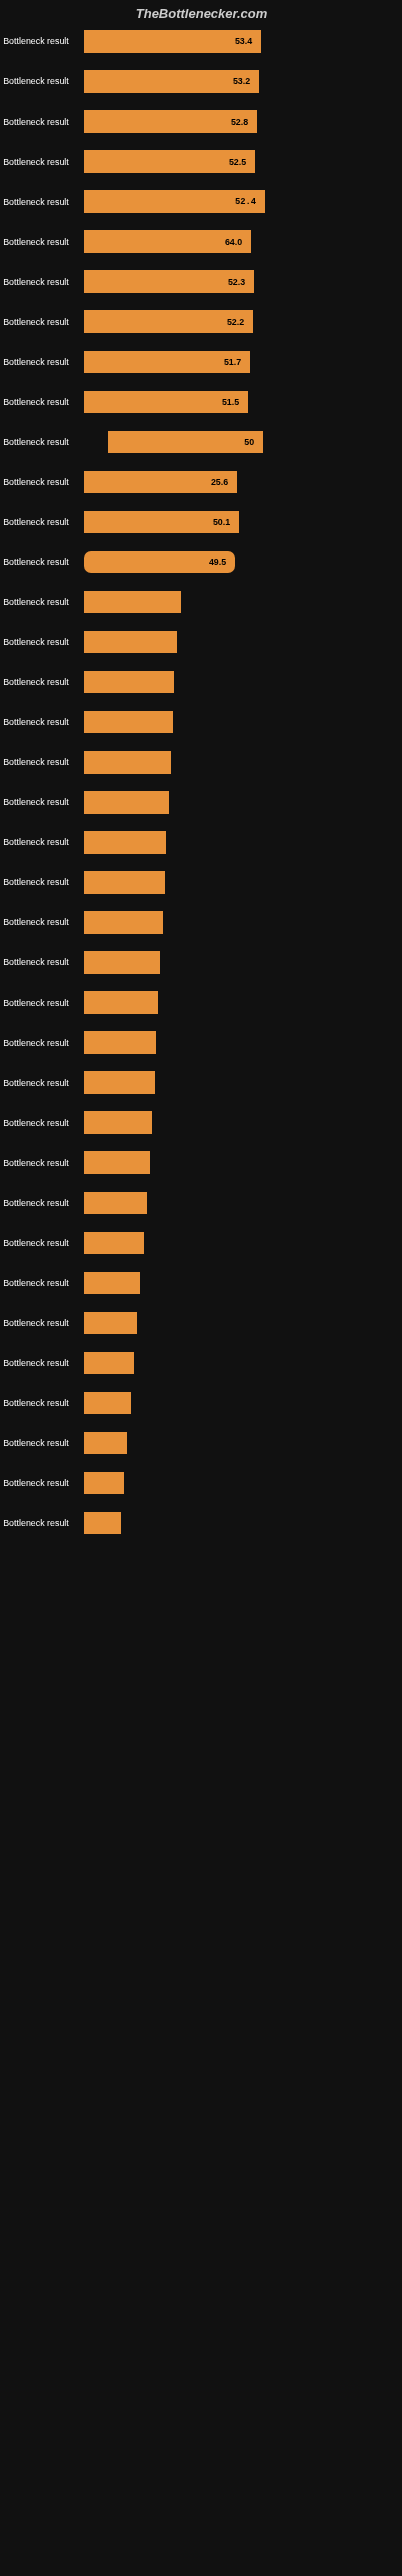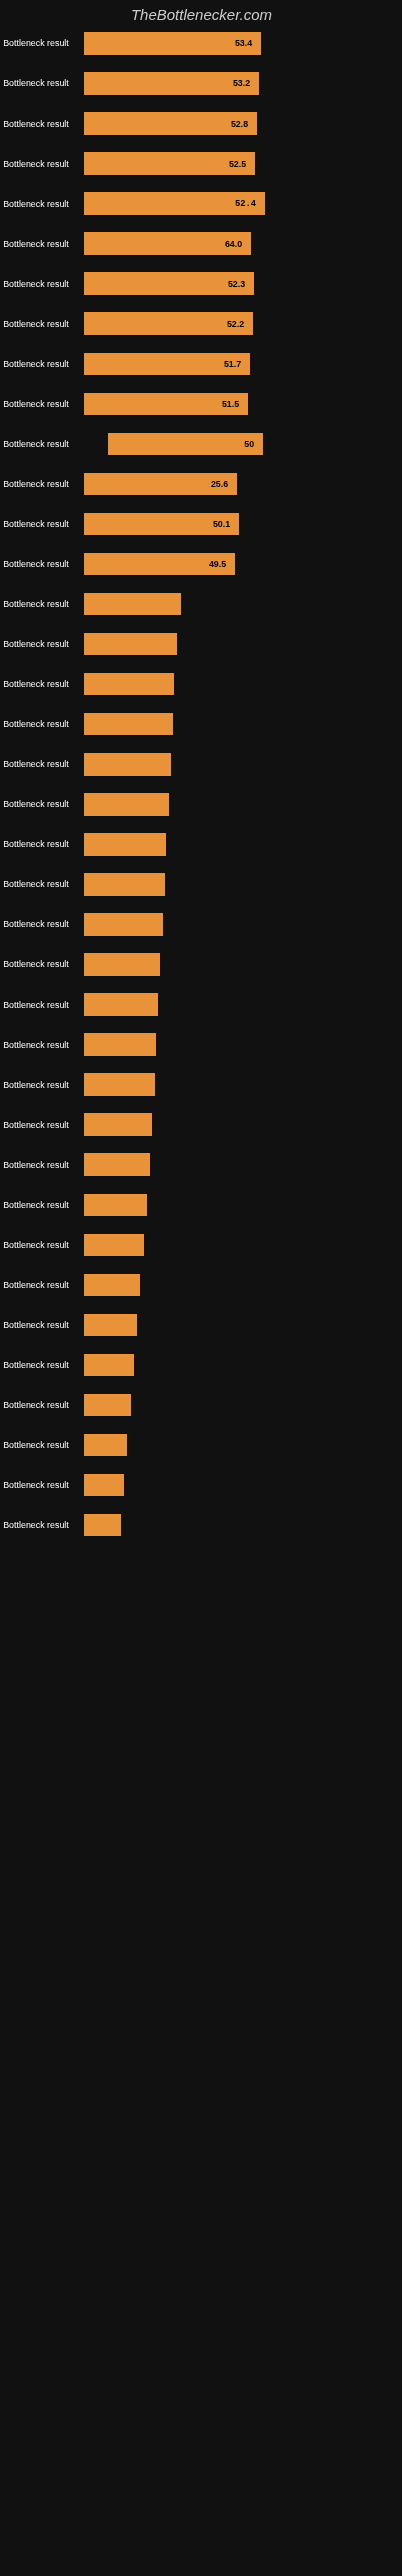--- a/index.html
+++ b/index.html
@@ -13,22 +13,23 @@
       width: 403px;
       min-height: 2576px;
     }
     .header {
       text-align: center;
       padding: 6.4px 0 3.2px 0;
       background-color: #111;
     }
     .header-title {
       color: #ccc;
-      font-size: 15px;
+      font-size: 13px;
       font-style: italic;
+      font-weight: bold;
     }
     .bar-container {
       display: flex;
       align-items: center;
       margin: 3.2px 0;
       padding: 2.4px 3.2px;
     }
     .bar-wrapper {
       display: flex;
       align-items: center;
@@ -182,21 +183,21 @@
         <span class="bar-label">Bottleneck result</span>
         <div class="bar" style="width: 155px;">
           <span class="bar-value">50.1</span>
         </div>
       </div>
     </div>
     <div class="row-separator"></div>
     <div class="bar-container">
       <div class="bar-wrapper">
         <span class="bar-label">Bottleneck result</span>
-        <div class="bar" style="width: 151px;">
+        <div class="bar" style="width: 151px; border-radius: 7px;">
           <span class="bar-value">49.5</span>
         </div>
       </div>
     </div>
     <div class="row-separator"></div>
     <div class="bar-container">
       <div class="bar-wrapper">
         <span class="bar-label">Bottleneck result</span>
         <div class="bar" style="width: 97px;"></div>
       </div>

